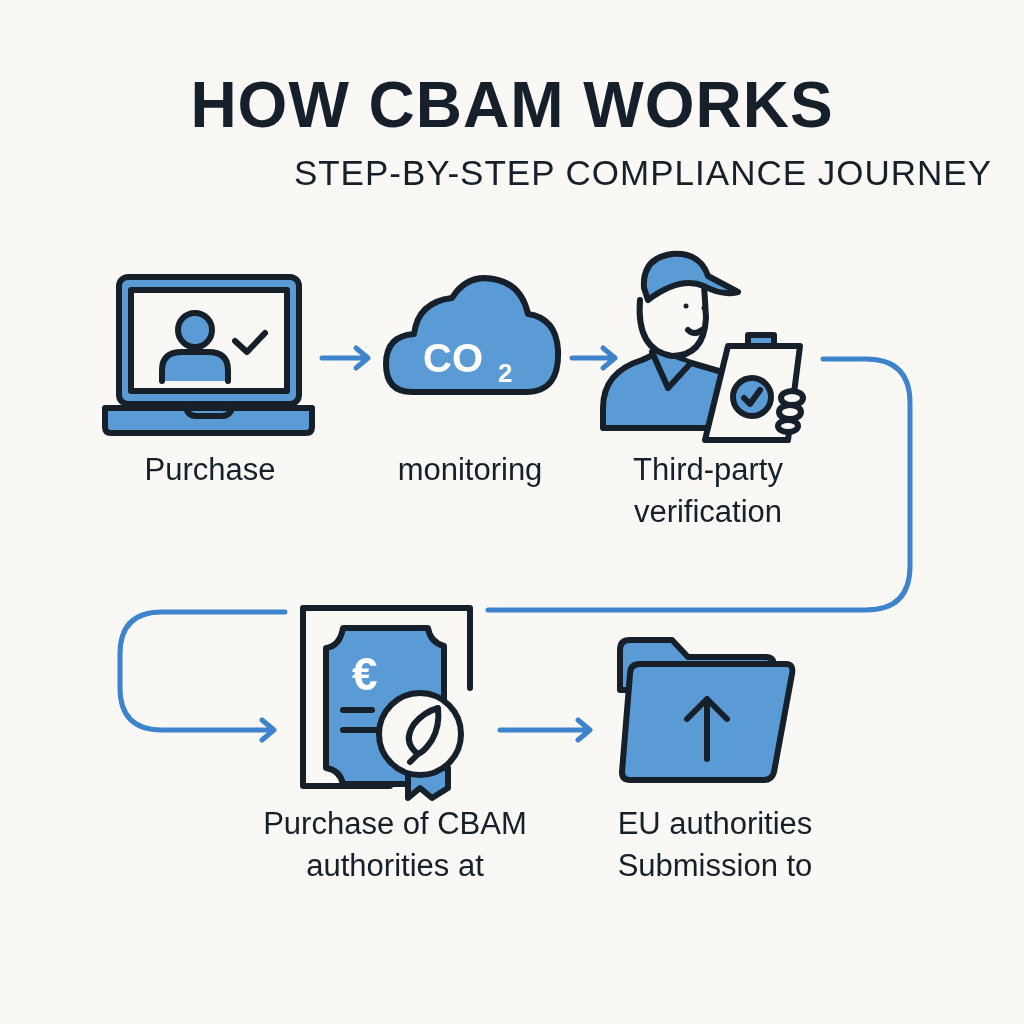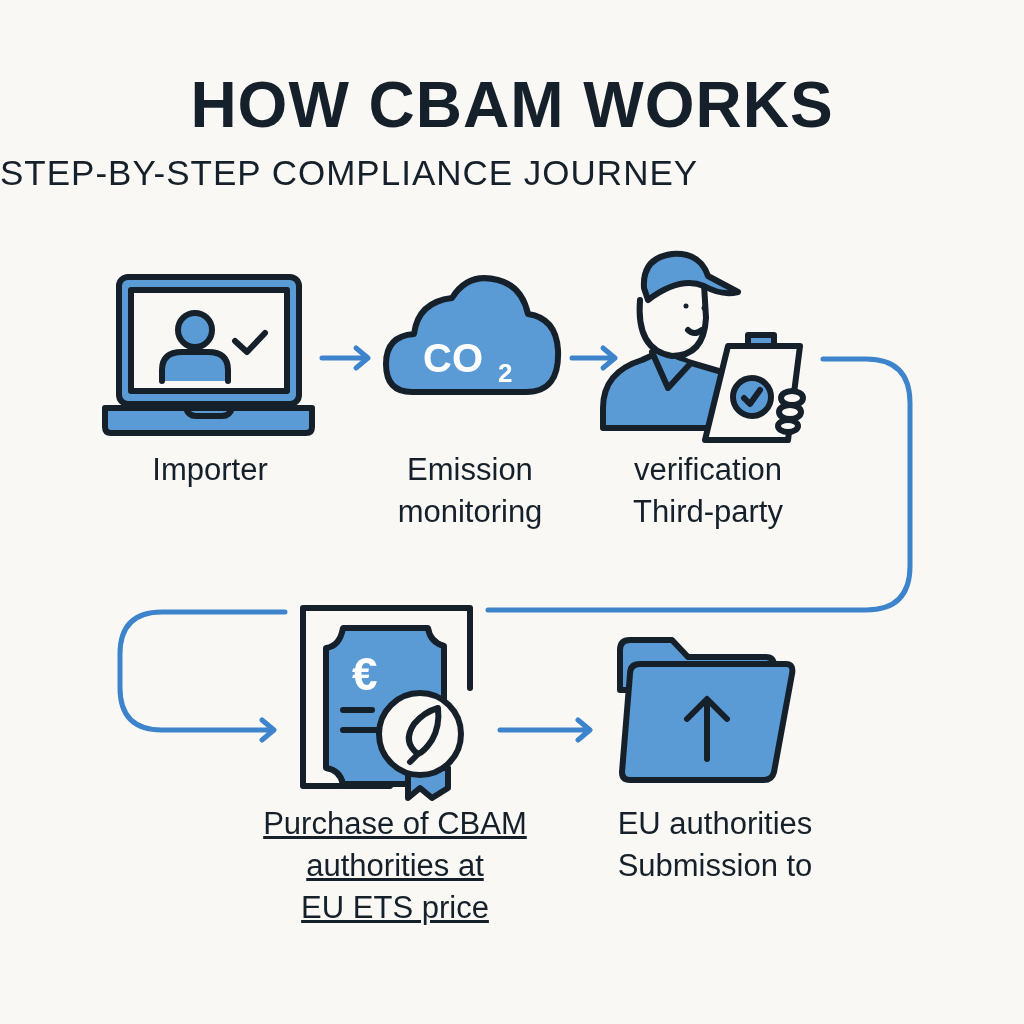--- a/index.html
+++ b/index.html
@@ -6,21 +6,21 @@
   body {
     width: 1024px; height: 1024px; background: #f9f8f5;
     position: relative; overflow: hidden;
     font-family: "Liberation Sans", "DejaVu Sans", sans-serif; color: #15202b;
   }
   .title {
     position: absolute; left: 0; width: 1024px; top: 68px; text-align: center;
     font-size: 64px; font-weight: bold; letter-spacing: 1px; color: #16202a;
   }
   .subtitle {
-    position: absolute; left: 0; width: 992px; top: 153px; text-align: left;
+    position: absolute; left: 0; width: 992px; top: 153px; text-align: right;
     font-size: 35px; letter-spacing: 1px; color: #16202a;
   }
   .label {
     position: absolute; text-align: center; font-size: 31px; line-height: 42px; color: #16202a;
   }
   svg.canvas { position: absolute; left: 0; top: 0; }
   .ink { stroke: #16202a; stroke-width: 6; stroke-linejoin: round; stroke-linecap: round; }
   .fill { fill: #5b9bd5; }
   .conn { fill: none; stroke: #3d84cc; stroke-width: 5; stroke-linecap: round; stroke-linejoin: round; }
 </style>
@@ -91,31 +91,29 @@
   </g>
 
   <g>
     <path d="M620 650 Q620 640 630 640 H672 L688 657 H766 Q774 657 774 666 V690 H620 Z" class="fill ink"></path>
     <path d="M630 674 Q630 664 640 664 H786 Q794 664 792 674 L774 772 Q772 780 764 780 H630 Q622 780 622 772 Z" class="fill ink"></path>
     <path d="M707 759 V700 M687 719 L707 699 L727 719" fill="none" class="ink" stroke-width="5"></path>
   </g>
 </svg>
 
 <div class="label" style="left:90px; width:240px; top:449px;">
-  <div>Importer</div>
+  <div>Purchase</div>
 </div>
 <div class="label" style="left:350px; width:240px; top:449px;">
-  <div>Emission</div>
   <div>monitoring</div>
 </div>
 <div class="label" style="left:588px; width:240px; top:449px;">
+  <div>Third-party</div>
   <div>verification</div>
-  <div>Third-party</div>
 </div>
-<div class="label" style="left:230px; width:330px; top:803px;text-decoration:underline;">
+<div class="label" style="left:230px; width:330px; top:803px;">
   <div>Purchase of CBAM</div>
   <div>authorities at</div>
-  <div>EU ETS price</div>
 </div>
 <div class="label" style="left:580px; width:270px; top:803px;">
   <div>EU authorities</div>
   <div>Submission to</div>
 </div>
 
 </body></html>

